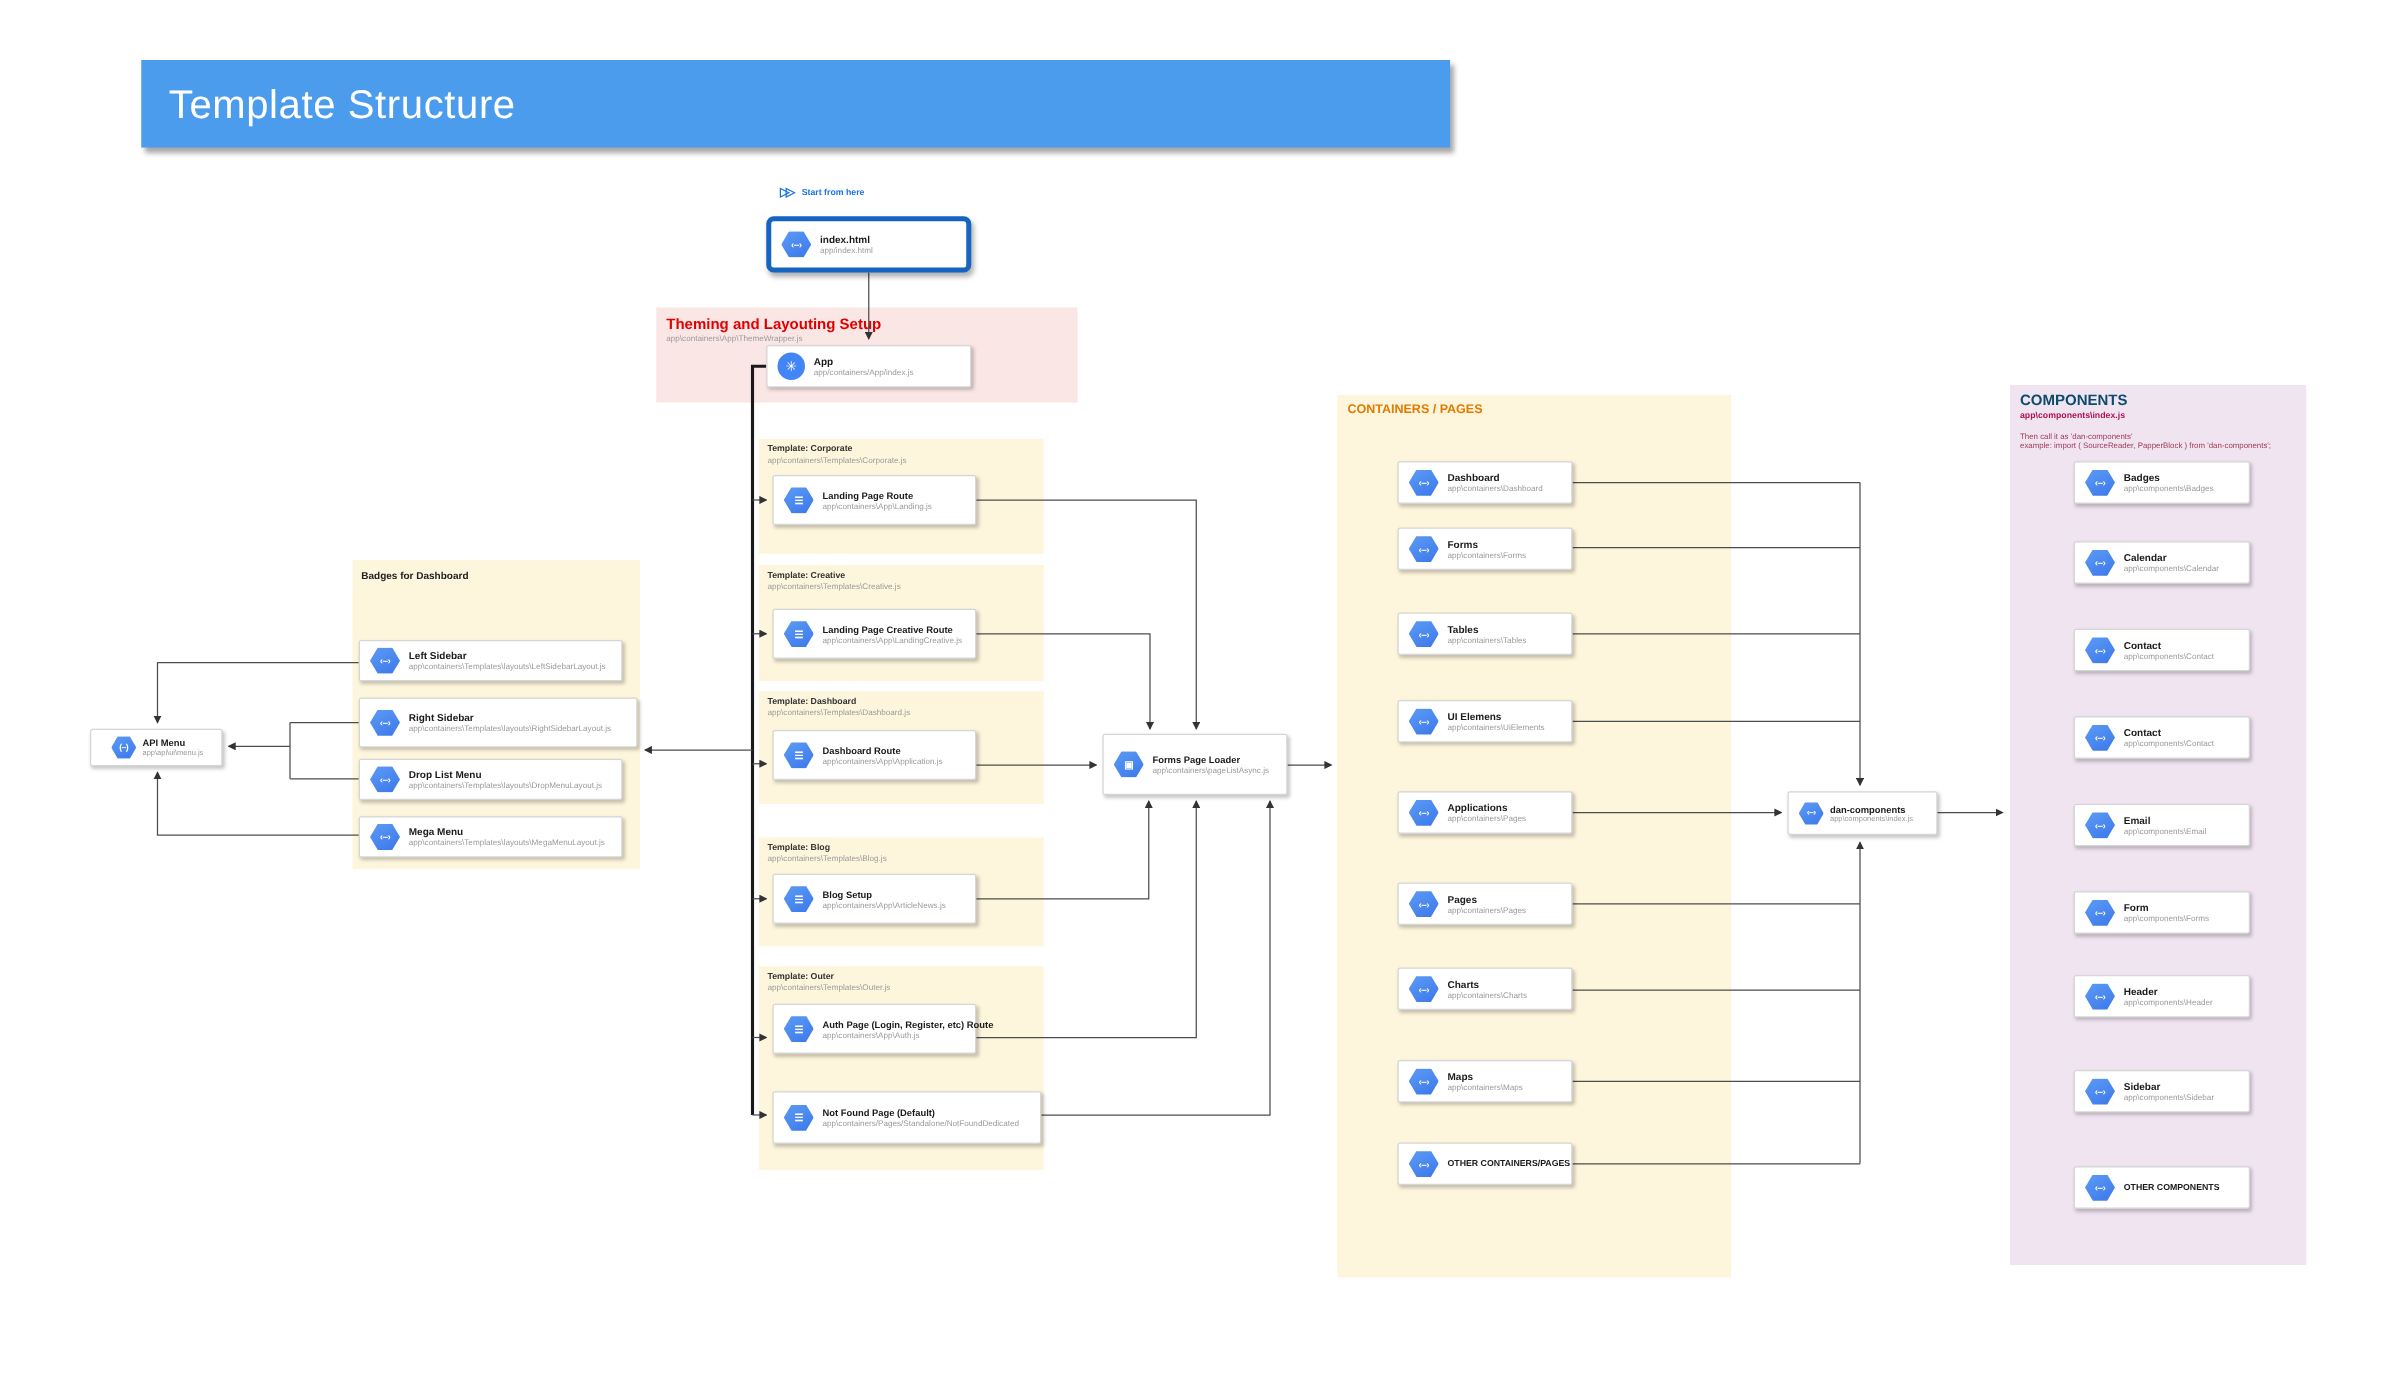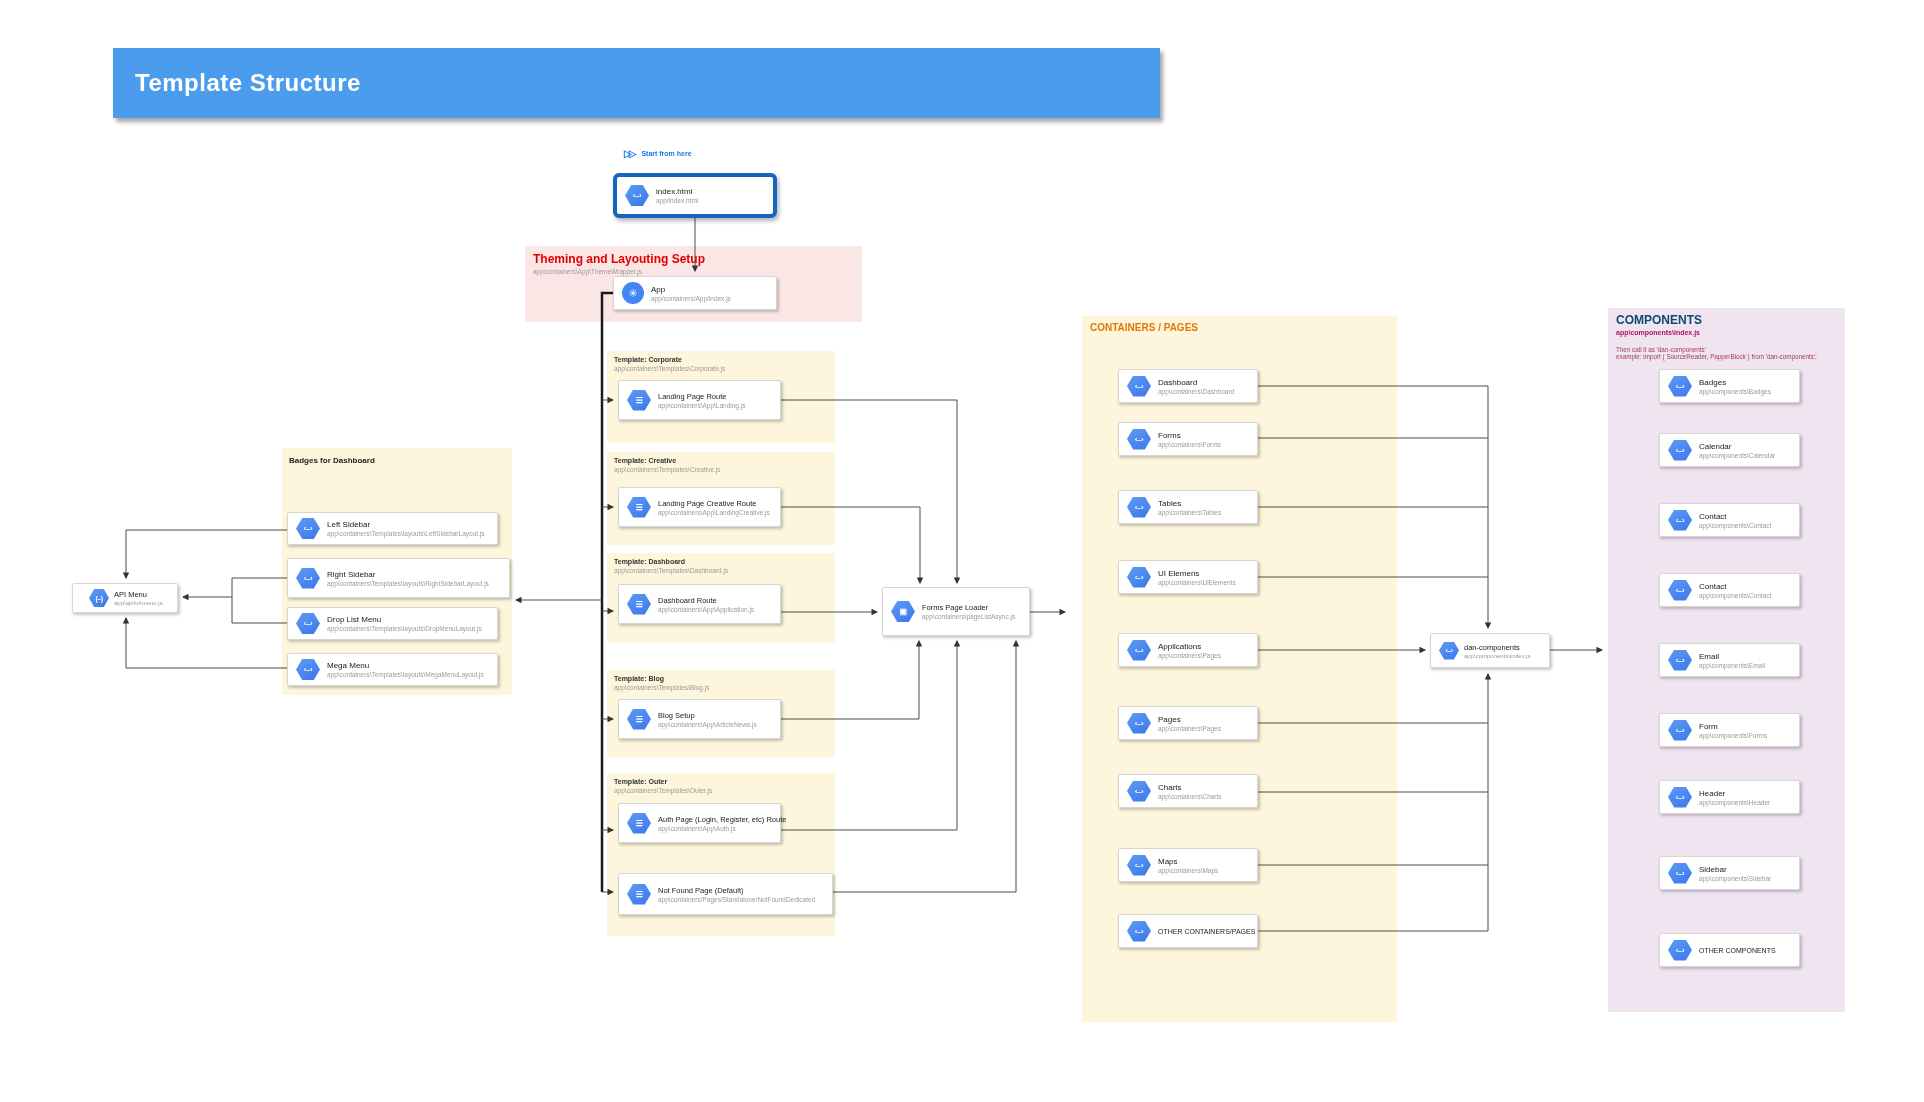--- a/index.html
+++ b/index.html
@@ -1,21 +1,21 @@
 <!DOCTYPE html>
 <html><head>
 <meta charset="utf-8">
 <style>
   html,body{margin:0;padding:0;background:#fff;}
   .canvas{position:relative;width:1924px;height:1102px;background:#fff;overflow:hidden;
           font-family:"Liberation Sans",sans-serif;}
   .wires{position:absolute;left:0;top:0;pointer-events:none;}
   .titlebar{position:absolute;left:113px;top:48px;width:1047px;height:70px;background:#4c9cee;
             box-shadow:3px 4px 4px rgba(0,0,0,.35);display:flex;align-items:center;}
-  .titlebar span{color:#fff;font-size:24px;padding-left:22px;letter-spacing:.5px;font-weight:bold;}
+  .titlebar span{color:#fff;font-size:32px;padding-left:22px;letter-spacing:.5px;}
   .panel{position:absolute;box-sizing:border-box;}
   .p-theming{background:#fbe6e6;}
   .p-routing{background:#ddedf7;}
   .p-yellow{background:#fdf5dc;}
   .p-purple{background:#f1e4f1;}
   .ptitle{font-weight:bold;white-space:nowrap;}
   .t-red{color:#e00000;font-size:12px;padding:6px 8px 0;}
   .t-green{color:#009900;font-size:11px;padding:8px 0 0 8px;}
   .t-orange{color:#e07b00;font-size:10px;padding:6px 0 0 8px;}
   .t-magenta{color:#0c4a6e;font-size:12px;padding:5px 0 0 8px;}
@@ -30,21 +30,21 @@
         box-sizing:border-box;padding-left:8px;}
   .idx{border:4px solid #1565c0;border-radius:6px;box-shadow:2px 3px 4px rgba(0,0,0,.3);}
   .hex{width:24px;height:21px;flex:none;color:#fff;display:flex;align-items:center;justify-content:center;
        background:linear-gradient(150deg,#5d9bf5 0%,#3a77ea 100%);
        clip-path:polygon(26% 0,74% 0,100% 50%,74% 100%,26% 100%,0 50%);
        font-size:8px;font-weight:bold;letter-spacing:-.5px;}
   .hex-s{width:20px;height:18px;font-size:7px;}
   .circ{width:22px;height:22px;flex:none;border-radius:50%;background:#4285f4;color:#fff;
         display:flex;align-items:center;justify-content:center;font-size:11px;}
   .nt{display:flex;flex-direction:column;gap:1px;margin-left:7px;min-width:0;}
-  .nl{font-size:8px;font-weight:normal;color:#1a1a1a;white-space:nowrap;}
+  .nl{font-size:8px;font-weight:bold;color:#1a1a1a;white-space:nowrap;}
   .nl-s{font-size:7.5px;}
   .np{font-size:6.5px;color:#9a9a9a;white-space:nowrap;}
   .start{position:absolute;left:624px;top:148px;display:flex;align-items:center;gap:5px;}
   .ff{color:#1a73e8;font-size:10px;font-weight:bold;letter-spacing:-3px;}
   .sl{color:#1a73e8;font-size:7px;font-weight:bold;padding-left:3px;}
 </style>
 </head>
 <body>
 
 <div class="canvas">
@@ -73,21 +73,21 @@
   </div>
   <div class="panel p-yellow" style="left:607px;top:773px;width:228px;height:163px;">
     <div class="t-tpl">Template: Outer</div>
     <div class="ppath" style="padding-left:7px;">app\containers\Templates\Outer.js</div>
   </div>
 
   <div class="panel p-yellow" style="left:282px;top:448px;width:230px;height:247px;">
     <div class="ptitle t-black">Badges for Dashboard</div>
   </div>
 
-  <div class="panel p-yellow" style="left:1070px;top:316px;width:315px;height:706px;margin-left:12px;">
+  <div class="panel p-yellow" style="left:1070px;top:316px;width:315px;height:706px;">
     <div class="ptitle t-orange">CONTAINERS / PAGES</div>
   </div>
 
   <div class="panel p-purple" style="left:1608px;top:308px;width:237px;height:704px;">
     <div class="ptitle t-magenta">COMPONENTS</div>
     <div class="ppath-m">app\components\index.js</div>
     <div class="note note1">Then call it as 'dan-components'</div>
     <div class="note">example: import ( SourceReader, PapperBlock ) from 'dan-components';</div>
   </div>
 

